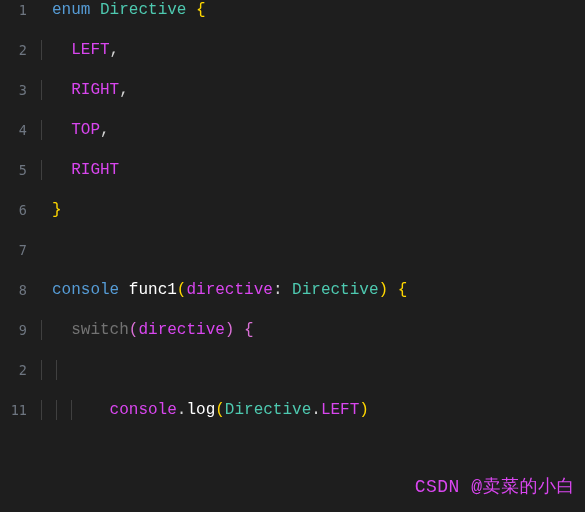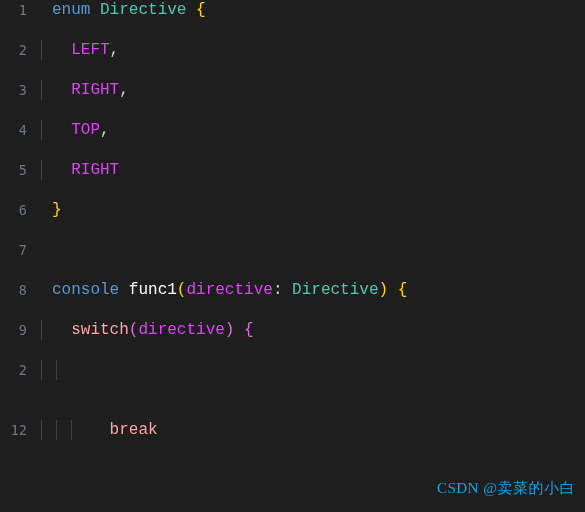--- a/index.html
+++ b/index.html
@@ -67,36 +67,36 @@
   .indent-guide {
     position: absolute;
     width: 1px;
     background: #404040;
     top: 0;
     height: 20px;
   }
 
   
   .t-kw      { color: #569cd6; }  
-  .t-ctrl    { color: #fca5a5; }  
+  .t-ctrl    { color: #737373; }  
   .t-type    { color: #4ec9b0; }  
   .t-var     { color: #d946ef; }  
   .t-fn      { color: #ffffff; }  
   .t-plain   { color: #d4d4d4; }  
   .t-b1      { color: #ffd700; }  
   .t-b2      { color: #da70d6; }
 
   
   #watermark {
     position: absolute;
     right: 10px;
     bottom: 14px;
-    color: #0ea5e9;
-    font-size: 15px;
-    font-family: Liberation Serif, serif;
+    color: #d946ef;
+    font-size: 18px;
+    font-family: Liberation Mono, monospace;
     letter-spacing: 0.5px;
     pointer-events: none;
     user-select: none;
   }
 </style>
 </head>
 <body>
 
 <div id="editor">
   <div class="code-area">
@@ -150,26 +150,26 @@
       <span class="indent-guide" style="left:41px"></span>
       <span class="line-content">  <span class="t-ctrl">switch</span><span class="t-b2">(</span><span class="t-var">directive</span><span class="t-b2">)</span><span class="t-plain"> </span><span class="t-b2">{</span></span>
     </div>
 
     <div class="line" style="top:180px">
       <span class="line-num">2</span>
       <span class="indent-guide" style="left:41px"></span>
       <span class="indent-guide" style="left:56px"></span>
     </div>
 
-
-    <div class="line" style="top:220px">
-      <span class="line-num">12</span>
+    <div class="line" style="top:200px">
+      <span class="line-num">11</span>
       <span class="indent-guide" style="left:41px"></span>
       <span class="indent-guide" style="left:56px"></span>
       <span class="indent-guide" style="left:71px"></span>
-      <span class="line-content">      <span class="t-ctrl">break</span></span>
+      <span class="line-content">      <span class="t-var">console</span><span class="t-plain">.</span><span class="t-fn">log</span><span class="t-b1">(</span><span class="t-type">Directive</span><span class="t-plain">.</span><span class="t-var">LEFT</span><span class="t-b1">)</span></span>
     </div>
+
 
 
   </div>
 
   <div id="watermark">CSDN @卖菜的小白</div>
 </div>
 
 </body></html>

